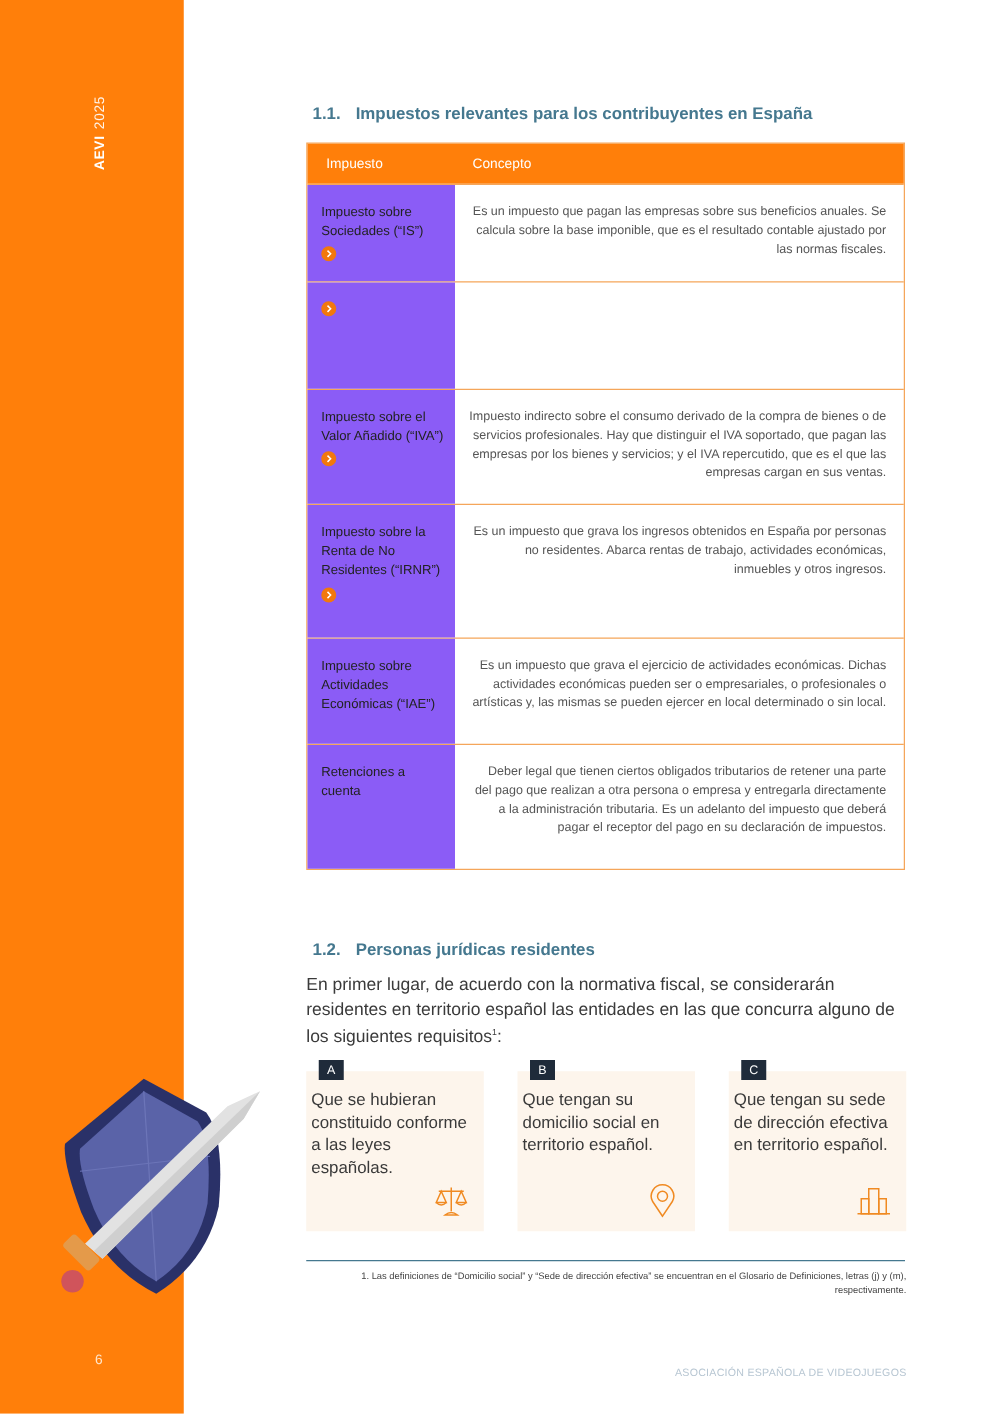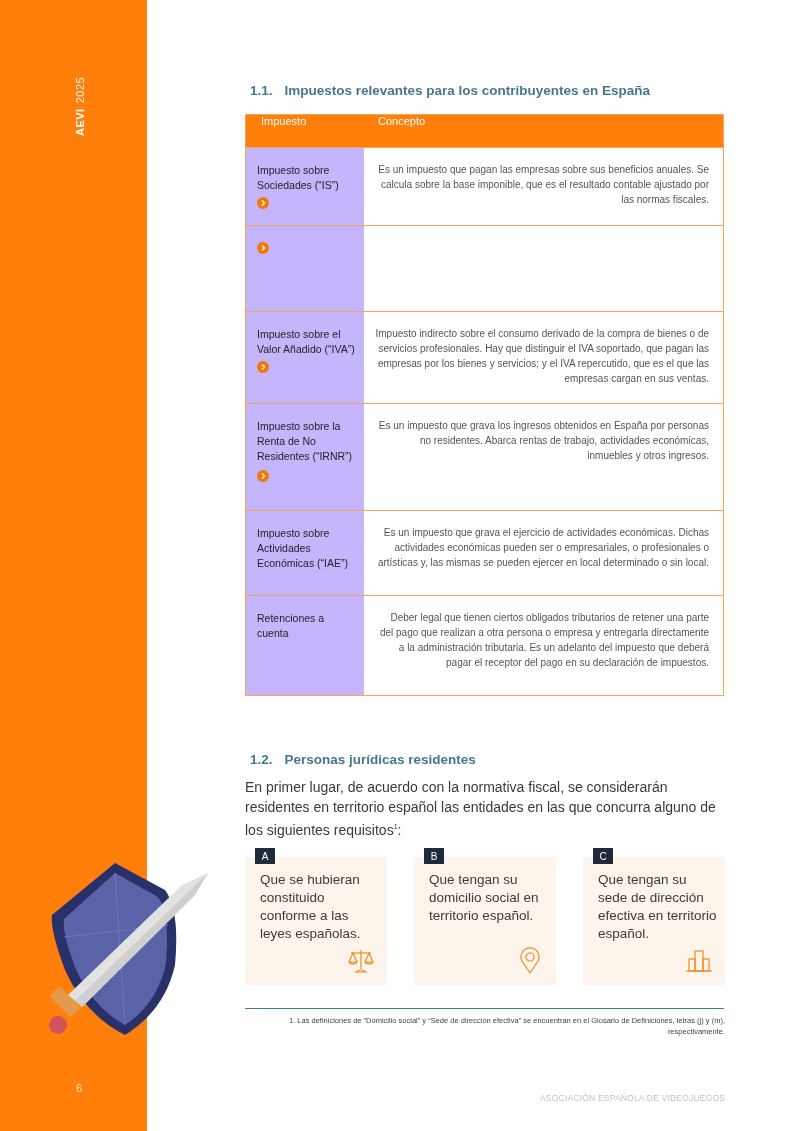--- a/index.html
+++ b/index.html
@@ -11,34 +11,34 @@
   .vert-label .bold { font-weight: bold; }
   .vert-label .light { font-weight: normal; opacity: 0.9; margin-left: 5px; }
   .page-num { position: absolute; left: 76px; top: 1082px; color: #ffe6cc; font-size: 11px; }
 
   .illustration { position: absolute; left: 40px; top: 855px; width: 175px; height: 185px; }
 
   .section-title { position: absolute; left: 250px; color: #45788f; font-weight: bold; font-size: 13.5px; }
   .section-title .num { margin-right: 12px; }
 
   .tax-table { position: absolute; left: 245px; top: 114px; width: 479px; border: 1px solid #f5a65a; border-collapse: collapse; }
-  .tax-table .hdr { display: flex; background: #ff7f0a; color: #fff; font-size: 11px; height: 32px; align-items: flex-start; }
+  .tax-table .hdr { display: flex; background: #ff7f0a; color: #fff; font-size: 11px; height: 32px; align-items: center; }
   .tax-table .hdr .c1 { width: 118px; padding-left: 15px; }
   .tax-table .hdr .c2 { padding-left: 14px; }
   .row { display: flex; border-top: 1px solid #f5a65a; }
-  .row .c1 { width: 118px; background: #c4b5fd; padding: 15px 8px 10px 11px; font-size: 10.5px; line-height: 15px; color: #222; }
+  .row .c1 { width: 118px; background: #8b5cf6; padding: 15px 8px 10px 11px; font-size: 10.5px; line-height: 15px; color: #222; }
   .row .c2 { flex: 1; padding: 14px 14px 10px 11px; font-size: 10px; line-height: 15px; color: #555; text-align: right; }
   .arrow-badge { display: inline-flex; width: 12px; height: 12px; border-radius: 50%; background: #f2780c; color: #fff; font-size: 9px; align-items: center; justify-content: center; margin-top: 4px; }
   .arrow-badge svg { width: 8px; height: 8px; }
 
   .intro { position: absolute; left: 245px; top: 777px; width: 480px; font-size: 14px; line-height: 20px; color: #3a3a3a; }
 
   .card { position: absolute; top: 857px; width: 142px; height: 128px; background: #fdf5ec; }
   .card .letter { position: absolute; left: 10px; top: -9px; width: 20px; height: 16px; background: #1f2b3a; color: #fff; font-size: 10px; display: flex; align-items: center; justify-content: center; }
-  .card .txt { position: absolute; left: 15px; top: 14px; right: 8px; font-size: 13.5px; line-height: 18px; color: #3a3a3a; }
+  .card .txt { position: absolute; left: 4px; top: 14px; right: 8px; font-size: 13.5px; line-height: 18px; color: #3a3a3a; }
   .card .ic { position: absolute; right: 12px; bottom: 10px; width: 28px; height: 28px; }
 
   .footnote-rule { position: absolute; left: 245px; top: 1008px; width: 479px; height: 1px; background: #45788f; }
   .footnote { position: absolute; left: 245px; top: 1015px; width: 480px; font-size: 7.5px; line-height: 11px; color: #444; text-align: right; }
 
   .footer-org { position: absolute; left: 540px; top: 1093px; font-size: 8.5px; color: #b7c6d2; letter-spacing: 0.2px; }
 </style>
 </head>
 <body>
 

